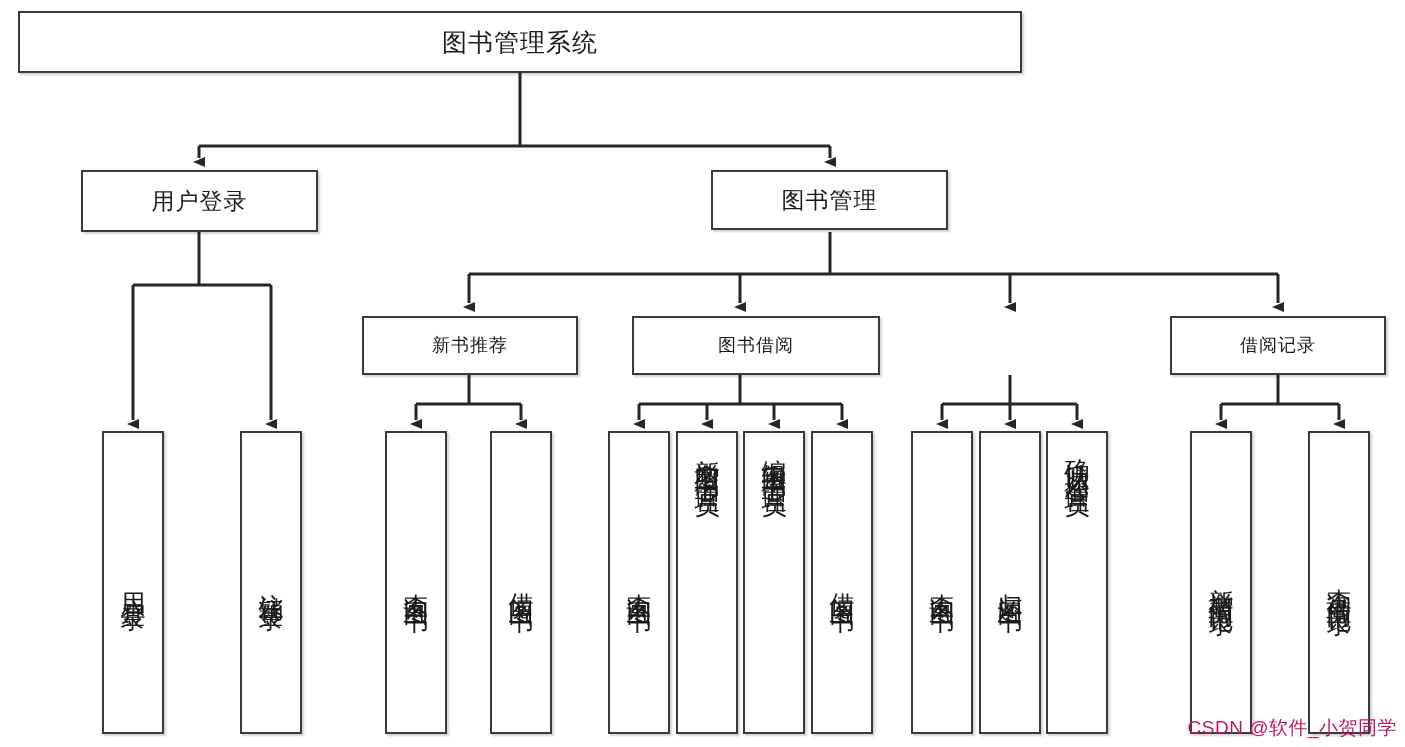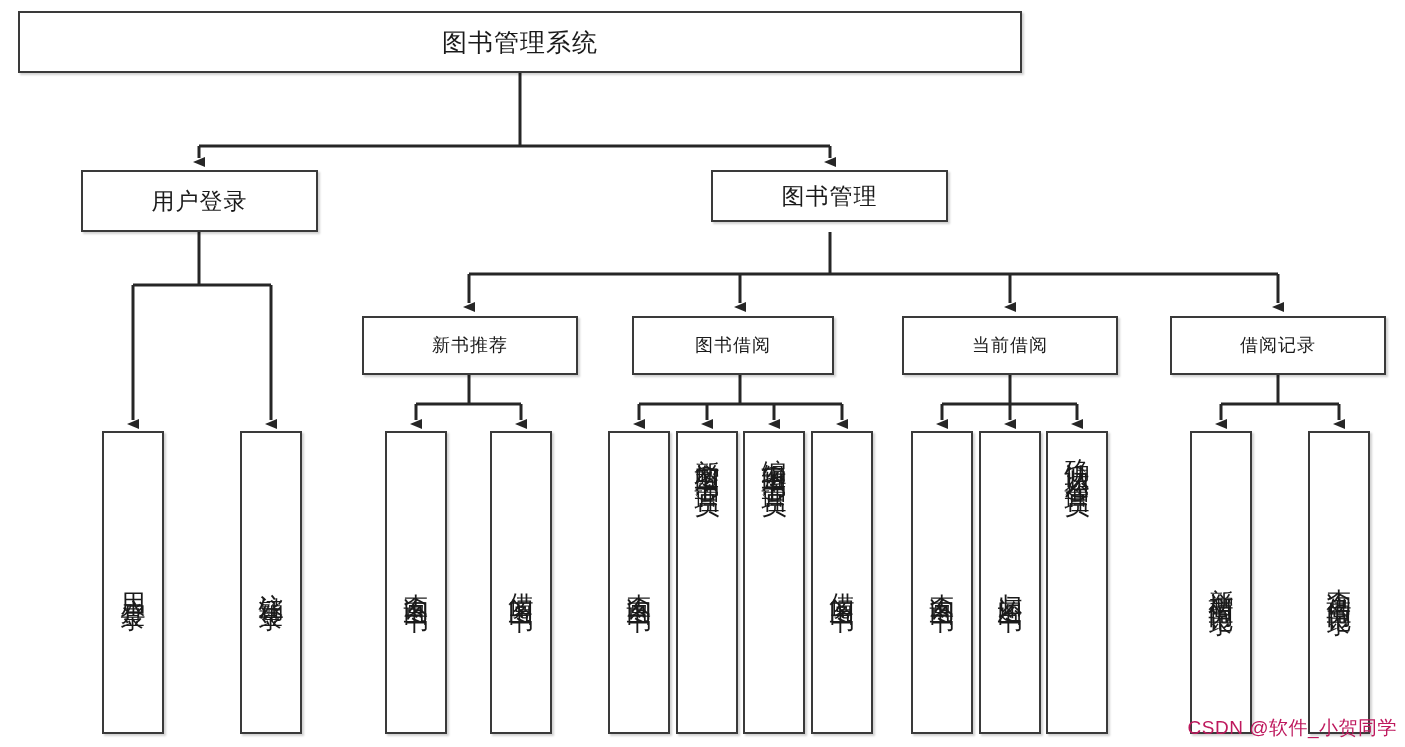--- a/index.html
+++ b/index.html
@@ -127,32 +127,29 @@
     </g>
   </svg>
 
   <div class="node root" style="left:18px; top:11px; width:1004px; height:62px;">
     <span class="label">图书管理系统</span>
   </div>
 
   <div class="node lvl2" style="left:81px; top:170px; width:237px; height:62px;">
     <span class="label">用户登录</span>
   </div>
-  <div class="node lvl2" style="left:711px; top:170px; width:237px; height:52px;">
+  <div class="node lvl2" style="left:711px; top:170px; width:237px; height:60px;">
     <span class="label">图书管理</span>
   </div>
 
   <div class="node lvl3" style="left:362px; top:316px; width:216px; height:59px;">
     <span class="label">新书推荐</span>
   </div>
-  <div class="node lvl3" style="left:632px; top:316px; width:202px; height:59px;">
+  <div class="node lvl3" style="left:632px; top:316px; width:248px; height:59px;">
     <span class="label">图书借阅</span>
-  </div>
-  <div class="node lvl3" style="left:902px; top:316px; width:216px; height:59px;">
-    <span class="label">当前借阅</span>
   </div>
   <div class="node lvl3" style="left:1170px; top:316px; width:216px; height:59px;">
     <span class="label">借阅记录</span>
   </div>
 
   <div class="node leaf" style="left:102px; top:431px; width:62px; height:303px;">
     <span class="label">用户登录</span>
   </div>
   <div class="node leaf" style="left:240px; top:431px; width:62px; height:303px;">
     <span class="label">注销登录</span>

